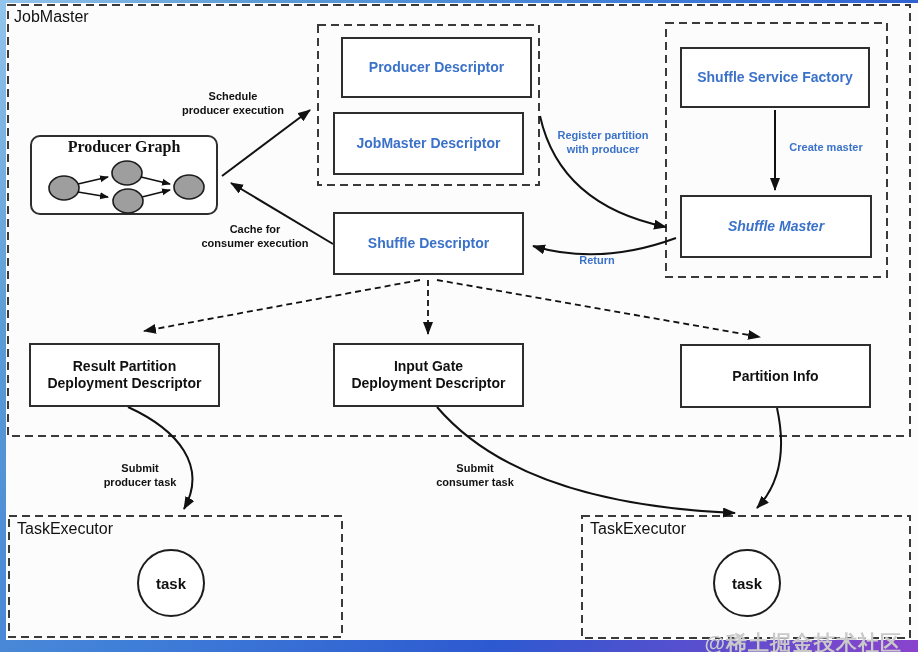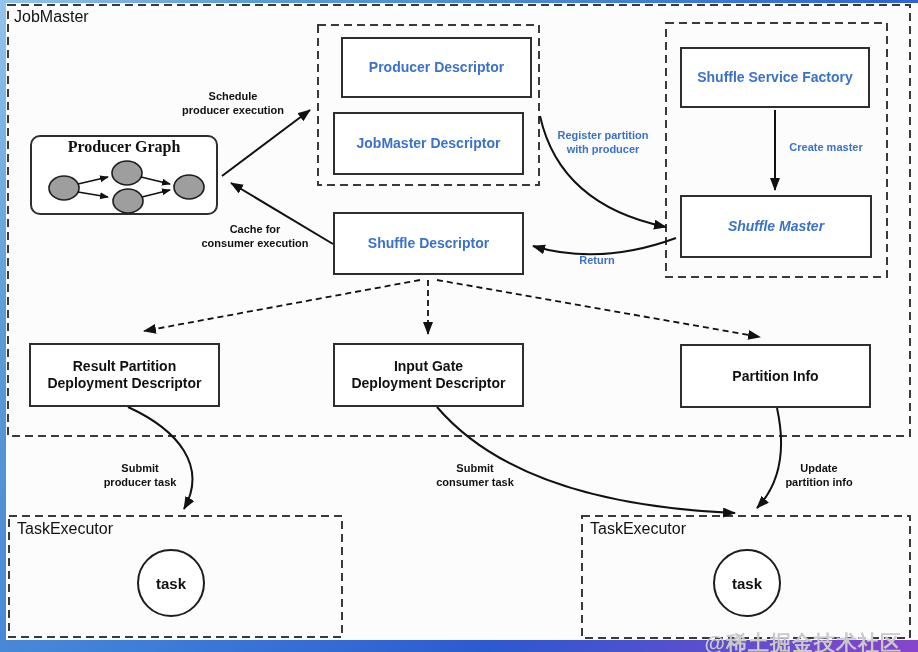--- a/index.html
+++ b/index.html
@@ -118,17 +118,15 @@
   <div class="lbl" style="left:155px; top:223px; width:200px;">Cache for
 consumer execution</div>
   <div class="lbl blue" style="left:523px; top:129px; width:160px;">Register partition
 with producer</div>
   <div class="lbl blue" style="left:766px; top:141px; width:120px;">Create master</div>
   <div class="lbl blue" style="left:557px; top:254px; width:80px;">Return</div>
   <div class="lbl" style="left:60px; top:462px; width:160px;">Submit
 producer task</div>
   <div class="lbl" style="left:395px; top:462px; width:160px;">Submit
 consumer task</div>
-  <div class="lbl" style="left:739px; top:462px; width:160px;">Update
-partition info</div>
 
   <div class="watermark">@稀土掘金技术社区</div>
 </div>
 
 </body></html>

